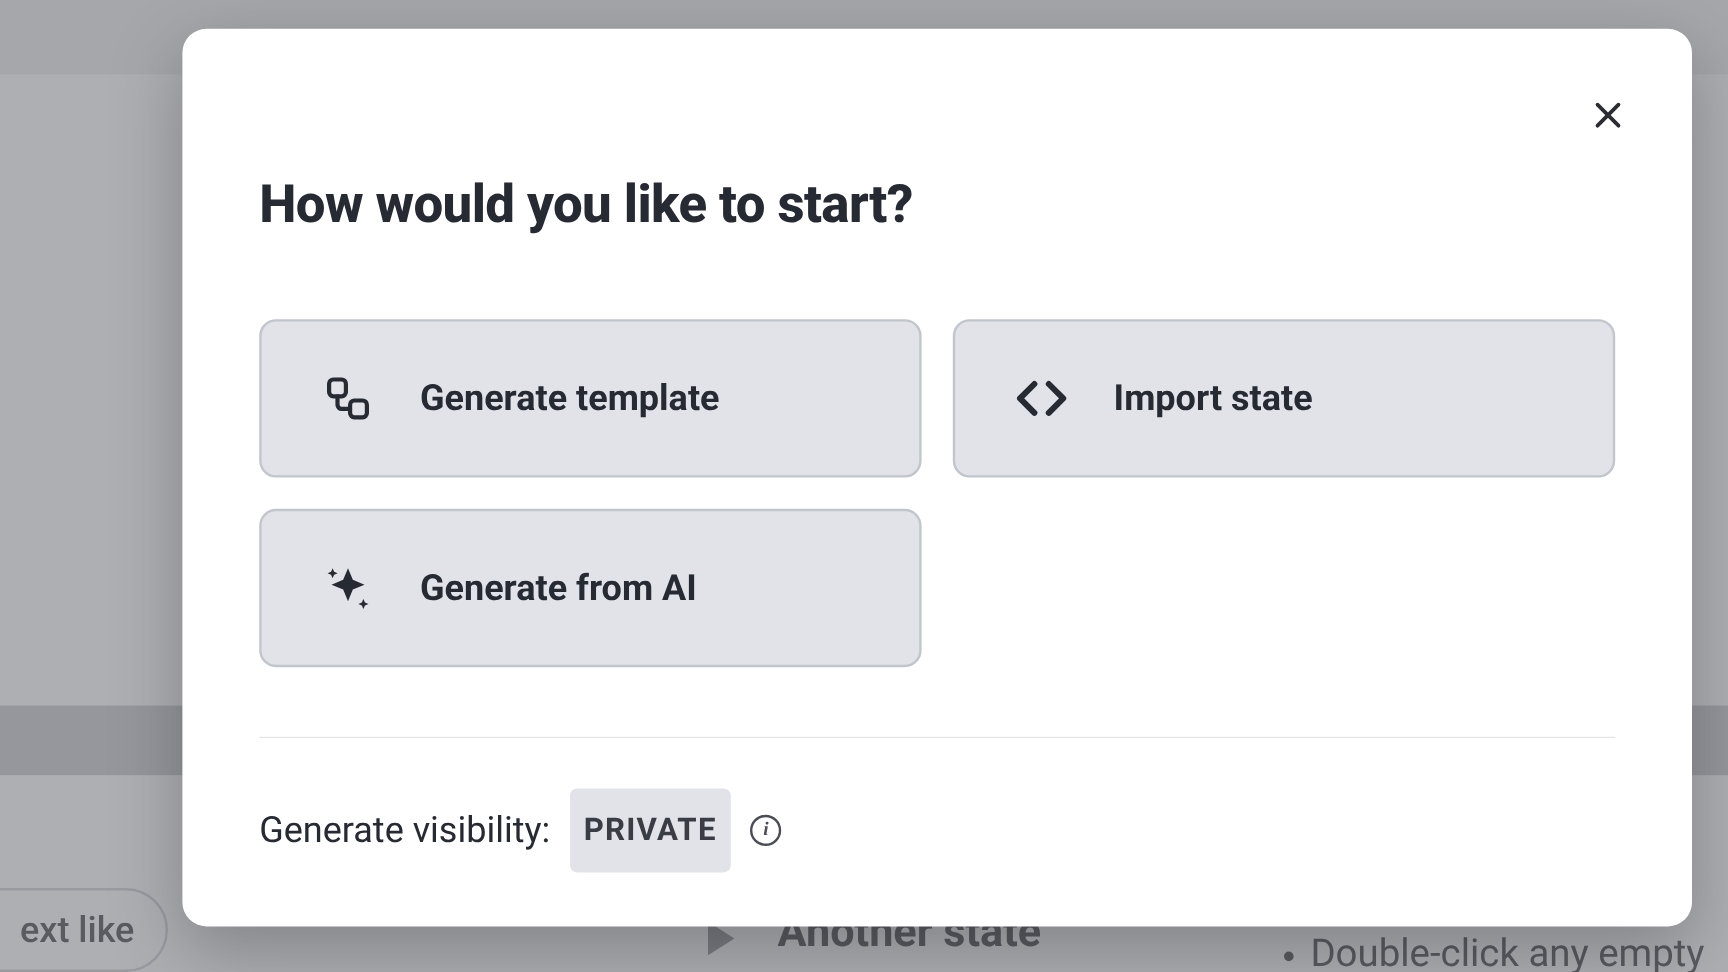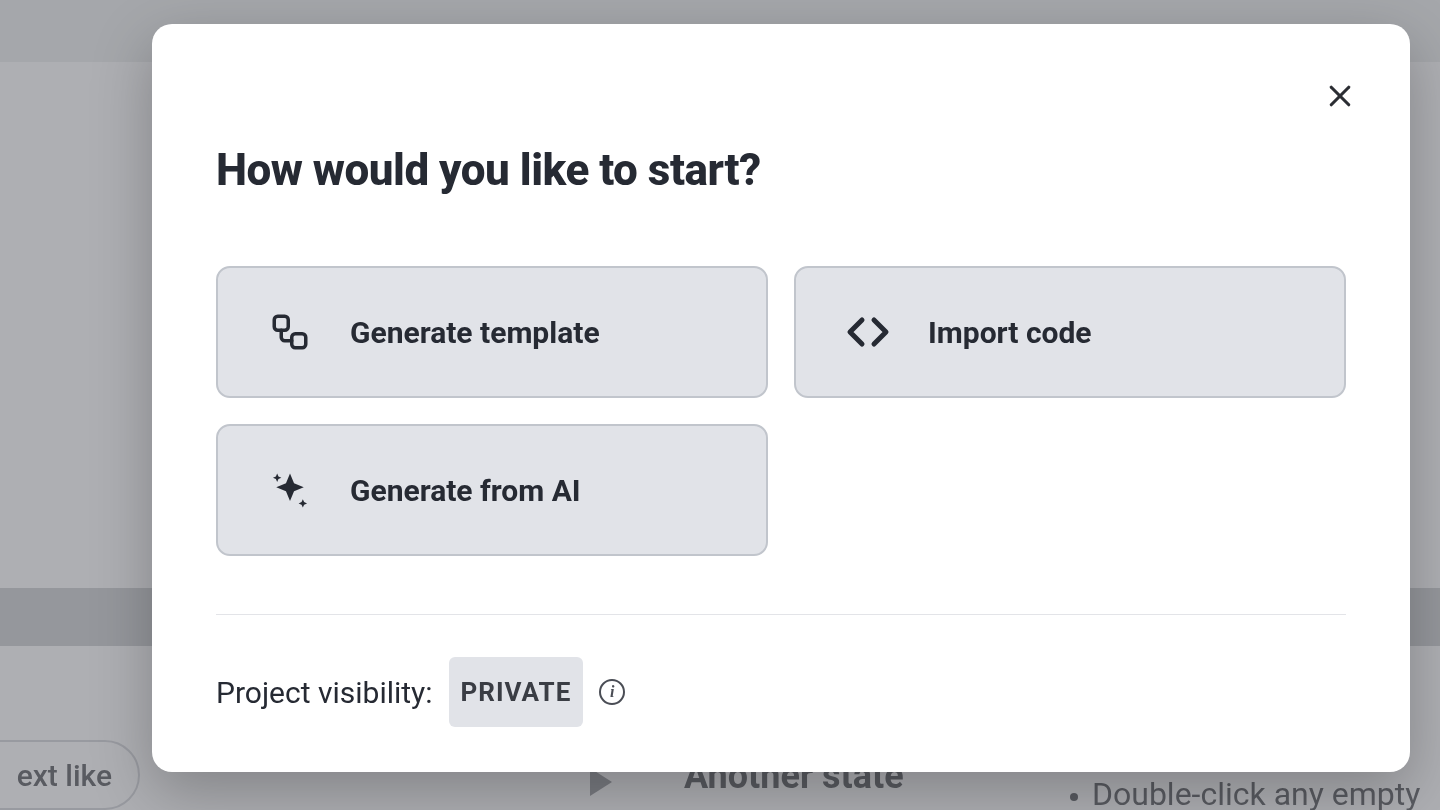--- a/index.html
+++ b/index.html
@@ -3,21 +3,21 @@
 <meta charset="utf-8">
 <style>
   * { box-sizing: border-box; margin: 0; padding: 0; }
   html, body { width: 1440px; height: 810px; overflow: hidden; font-family: -apple-system, BlinkMacSystemFont, "Segoe UI", Roboto, Helvetica, Arial, sans-serif; }
   body { position: relative; background: #fff; }
 
   
   .bg-layer { position: absolute; inset: 0; }
   .bg-topbar { position: absolute; top: 0; left: 0; right: 0; height: 62px; background: #e9eaec; }
   .bg-darkband { position: absolute; top: 588px; left: 0; right: 0; height: 58px; background: #c0c2c6; }
-  .bg-text1 { position: absolute; left: 684px; top: 755px; font-size: 36px; font-weight: 700; color: #2b2d33; }
+  .bg-text1 { position: absolute; left: 648px; top: 755px; font-size: 36px; font-weight: 700; color: #2b2d33; }
   .bg-hint { position: absolute; left: 1070px; top: 775px; font-size: 32px; color: #2b2d33; }
   .bg-bullet { display:inline-block; width:8px; height:8px; border-radius:50%; background:#2b2d33; vertical-align:middle; margin-right:14px; }
   .bg-pill { position: absolute; left: -50px; top: 740px; width: 190px; height: 70px; border: 2px solid #c9cbd0; border-radius: 40px; background: #fff; display:flex; align-items:center; justify-content:flex-end; padding-right:26px; font-size:30px; font-weight:500; color:#2b2d33;}
   .bg-tri { position:absolute; left:590px; top:768px; width:0; height:0; border-top:14px solid transparent; border-bottom:14px solid transparent; border-left:22px solid #7d7f85;}
 
   .overlay { position: absolute; inset: 0; background: rgba(120,122,128,0.6); }
 
   .modal {
     position: absolute;
     left: 152px; top: 24px;
@@ -118,38 +118,38 @@
         <span class="option-label">Generate template</span>
       </div>
 
       <div class="option-card">
         <span class="icon-wrap">
           <svg width="48" height="48" viewBox="0 0 24 24" fill="none" stroke="currentColor" stroke-width="2.5" stroke-linecap="round" stroke-linejoin="round">
               <polyline points="9 6 3 12 9 18"></polyline>
               <polyline points="15 6 21 12 15 18"></polyline>
             </svg>
         </span>
-        <span class="option-label">Import code</span>
+        <span class="option-label">Import state</span>
       </div>
 
       <div class="option-card">
         <span class="icon-wrap">
           <svg width="44" height="44" viewBox="0 0 24 24" fill="currentColor">
               <path d="M12 3 l2.2 5.3 L19.5 10.5 14.2 12.7 12 18 9.8 12.7 4.5 10.5 9.8 8.3 Z"></path>
               <path d="M5 3 l0.7 1.6 L7.3 5.3 5.7 6 5 7.6 4.3 6 2.7 5.3 4.3 4.6 Z"></path>
               <path d="M19 17 l0.7 1.6 L21.3 19.3 19.7 20 19 21.6 18.3 20 16.7 19.3 18.3 18.6 Z"></path>
             </svg>
         </span>
         <span class="option-label">Generate from AI</span>
       </div>
 
     </div>
   </div>
 
   <hr class="divider">
 
   <div class="visibility-row">
-    <span>Project visibility:</span>
+    <span>Generate visibility:</span>
     <span class="vis-badge">PRIVATE</span>
     <span class="info-icon">i</span>
   </div>
 
 </div>
 
 </body></html>

